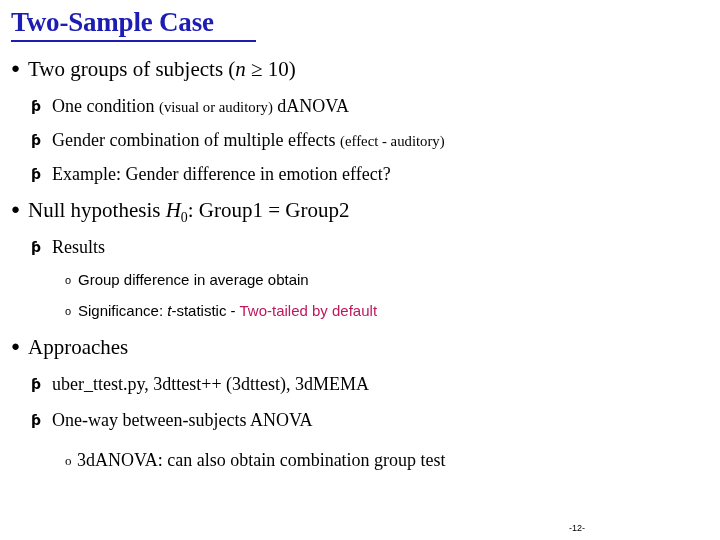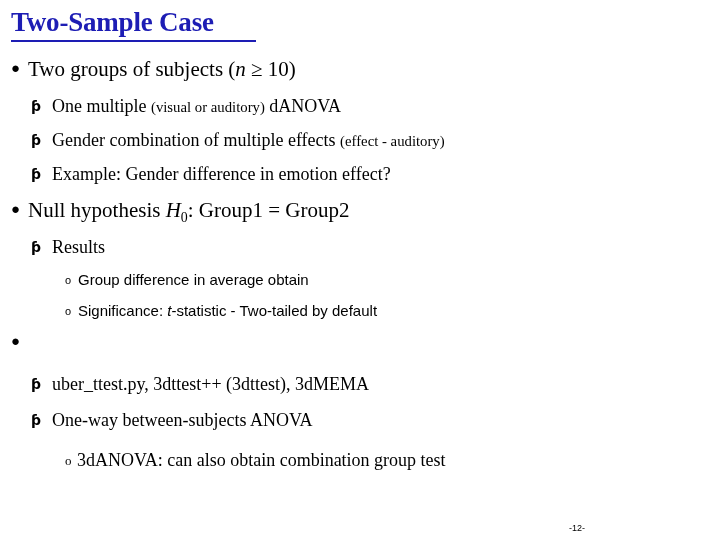--- a/index.html
+++ b/index.html
@@ -114,21 +114,21 @@
     display: inline-block;
     width: 12px;
     font-size: 13px;
     line-height: 1;
     position: relative;
     top: -1px;
   }
 
   .small { font-size: 0.82em; }
   .ital  { font-style: italic; }
-  .red   { color: #000000; }
+  .red   { color: #be185d; }
   sub    { font-size: 0.66em; }
 
   .page-number {
     position: absolute;
     right: 7px;
     bottom: 7px;
     font-family: "Liberation Sans", "DejaVu Sans", sans-serif;
     font-size: 9px;
     color: #000000;
     margin-left: 17px;
@@ -142,21 +142,21 @@
   <div class="slide-title">Two-Sample Case</div>
   <div class="title-underline"></div>
 
   <div class="row lvl1" style="top:59px;">
     <span class="mk">●</span>
     <span><span>Two groups of subjects (</span><span class="ital">n</span><span> ≥ 10)</span></span>
   </div>
 
   <div class="row lvl2" style="top:97px;">
     <span class="mk">ƥ</span>
-    <span><span>One multiple </span><span class="small">(visual or auditory)</span><span> dANOVA</span></span>
+    <span><span>One condition </span><span class="small">(visual or auditory)</span><span> dANOVA</span></span>
   </div>
 
   <div class="row lvl2" style="top:131px;">
     <span class="mk">ƥ</span>
     <span><span>Gender combination of multiple effects </span><span class="small">(effect - auditory)</span></span>
   </div>
 
   <div class="row lvl2" style="top:165px;">
     <span class="mk">ƥ</span>
     <span>Example: Gender difference in emotion effect?</span>
@@ -177,20 +177,21 @@
     <span>Group difference in average obtain</span>
   </div>
 
   <div class="row lvl3" style="top:303px;">
     <span class="mk">o</span>
     <span><span>Significance: </span><span class="ital">t</span><span>-statistic - </span><span class="red">Two-tailed by default</span></span>
   </div>
 
   <div class="row lvl1" style="top:337px;">
     <span class="mk">●</span>
+    <span>Approaches</span>
   </div>
 
   <div class="row lvl2" style="top:375px;">
     <span class="mk">ƥ</span>
     <span>uber_ttest.py, 3dttest++ (3dttest), 3dMEMA</span>
   </div>
 
   <div class="row lvl2" style="top:411px;">
     <span class="mk">ƥ</span>
     <span>One-way between-subjects ANOVA</span>

